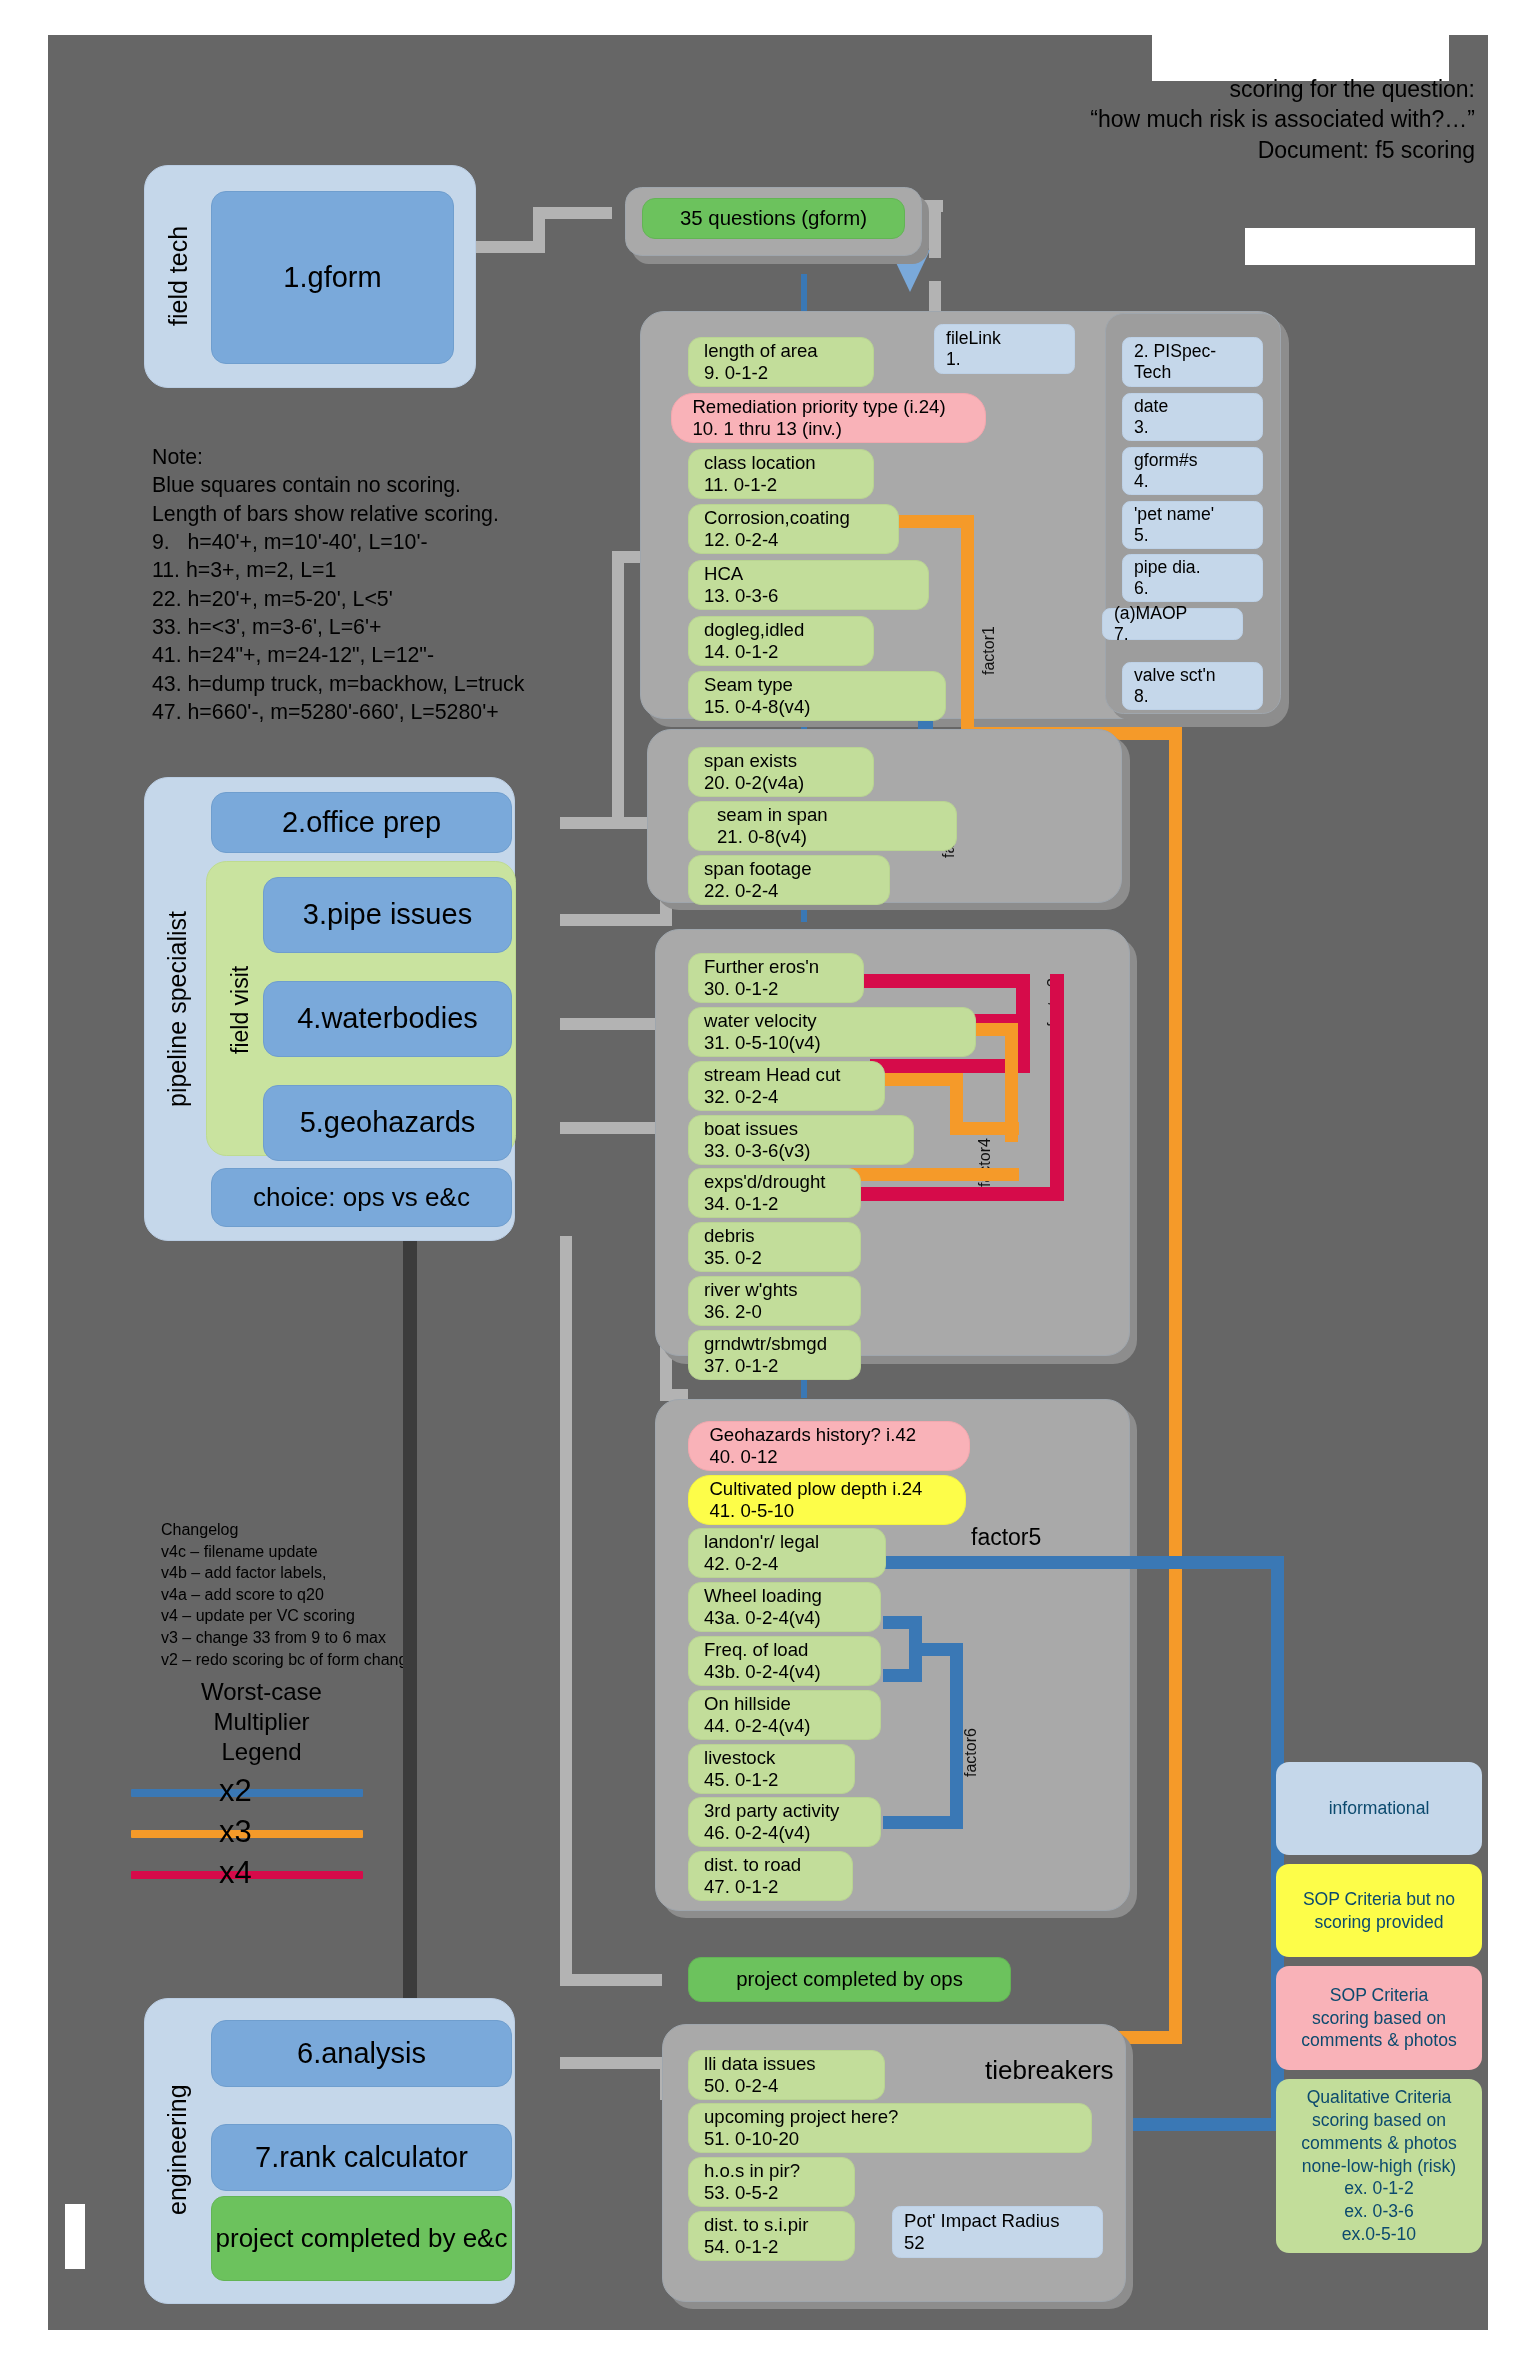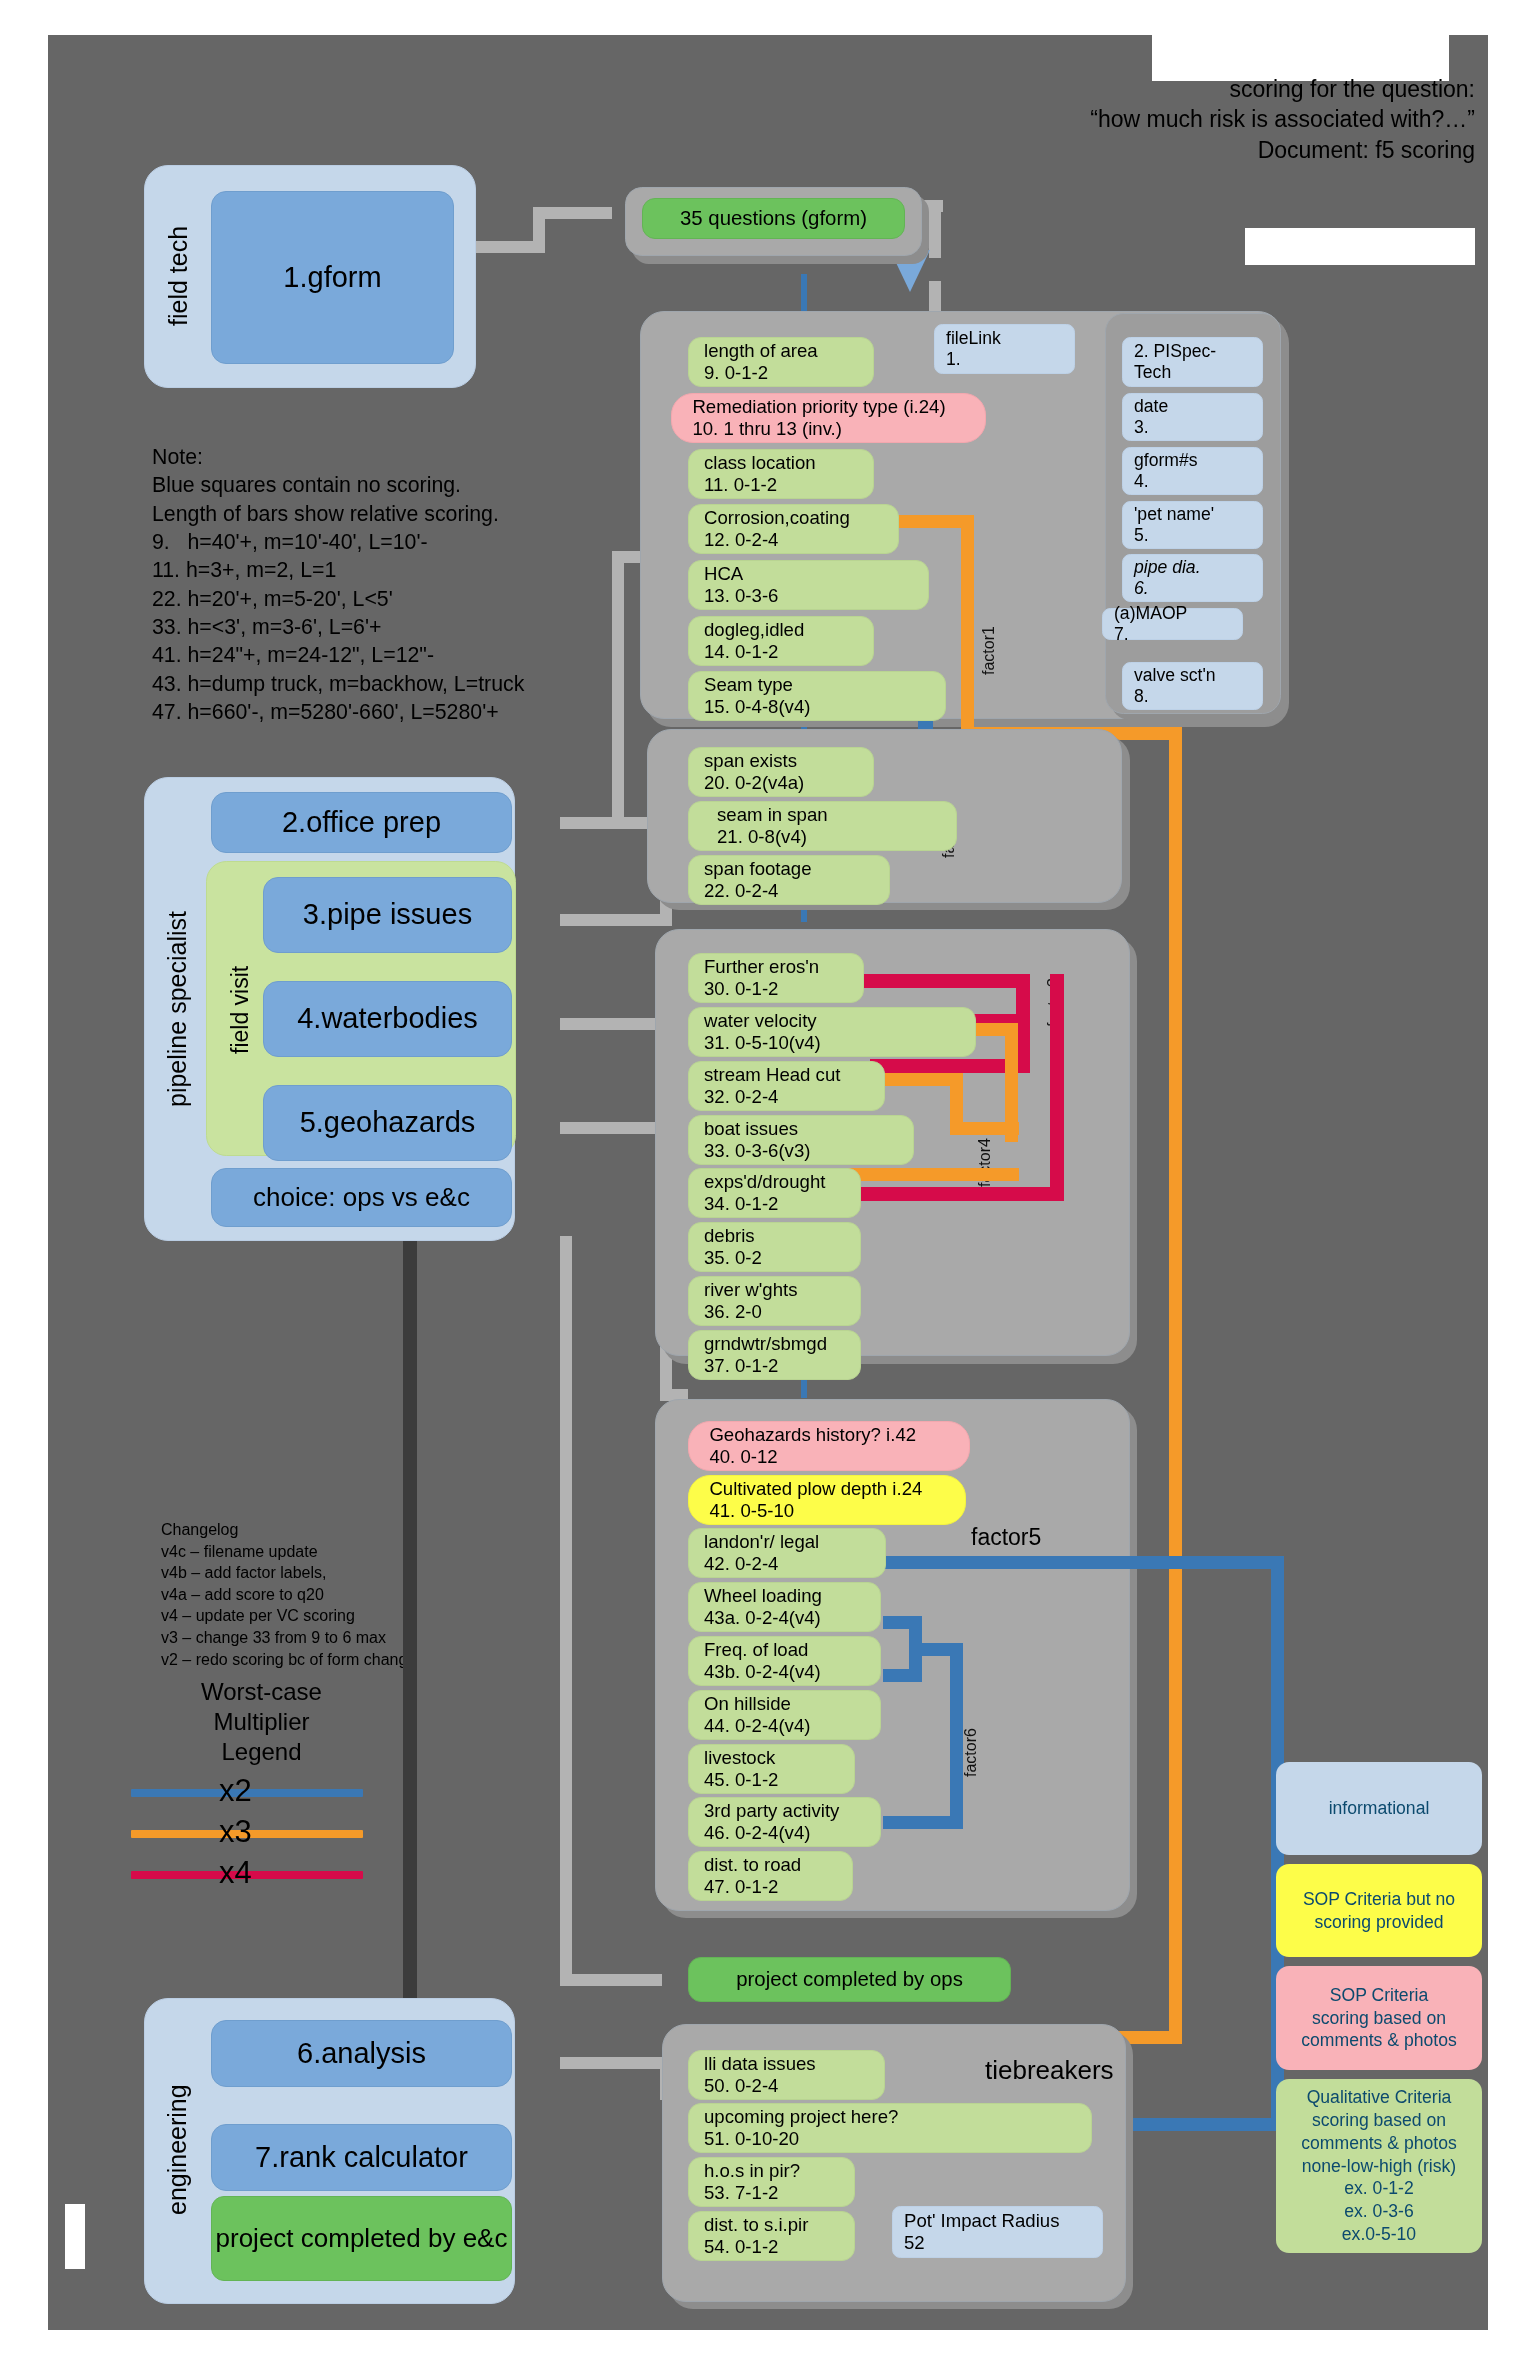--- a/index.html
+++ b/index.html
@@ -216,21 +216,21 @@
       <span class="l2">3.</span>
     </div>
     <div class="node infobox" style="left:1074px;top:412px;width:141px;height:48px;">
       <span class="l1">gform#s</span>
       <span class="l2">4.</span>
     </div>
     <div class="node infobox" style="left:1074px;top:466px;width:141px;height:48px;">
       <span class="l1">'pet name'</span>
       <span class="l2">5.</span>
     </div>
-    <div class="node infobox" style="left:1074px;top:519px;width:141px;height:48px;font-style:italic;">
+    <div class="node infobox" style="left:1074px;top:519px;width:141px;height:48px;">
       <span class="l1">pipe dia.</span>
       <span class="l2">6.</span>
     </div>
     <div class="node infobox" style="left:1054px;top:573px;width:141px;height:32px;">
       <span class="l1">(a)MAOP</span>
       <span class="l2">7.</span>
     </div>
     <div class="node infobox" style="left:1074px;top:627px;width:141px;height:48px;">
       <span class="l1">valve sct'n</span>
       <span class="l2">8.</span>
@@ -368,21 +368,21 @@
     <div class="node green" style="left:640px;top:2015px;width:197px;height:50px;">
       <span class="l1">lli data issues</span>
       <span class="l2">50. 0-2-4</span>
     </div>
     <div class="node green" style="left:640px;top:2068px;width:404px;height:50px;">
       <span class="l1">upcoming project here?</span>
       <span class="l2">51. 0-10-20</span>
     </div>
     <div class="node green" style="left:640px;top:2122px;width:167px;height:50px;">
       <span class="l1">h.o.s in pir?</span>
-      <span class="l2">53. 7-1-2</span>
+      <span class="l2">53. 0-5-2</span>
     </div>
     <div class="node green" style="left:640px;top:2176px;width:167px;height:50px;">
       <span class="l1">dist. to s.i.pir</span>
       <span class="l2">54. 0-1-2</span>
     </div>
     <div class="node infobox" style="left:844px;top:2171px;width:211px;height:52px;font-size:18.6px;">
       <span class="l1">Pot' Impact Radius</span>
       <span class="l2">52</span>
     </div>
 

